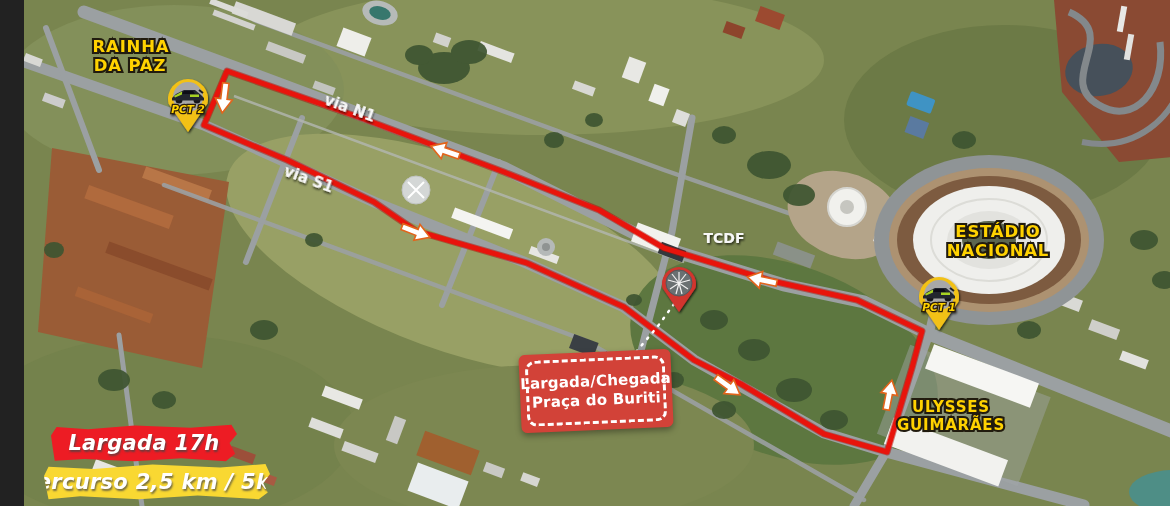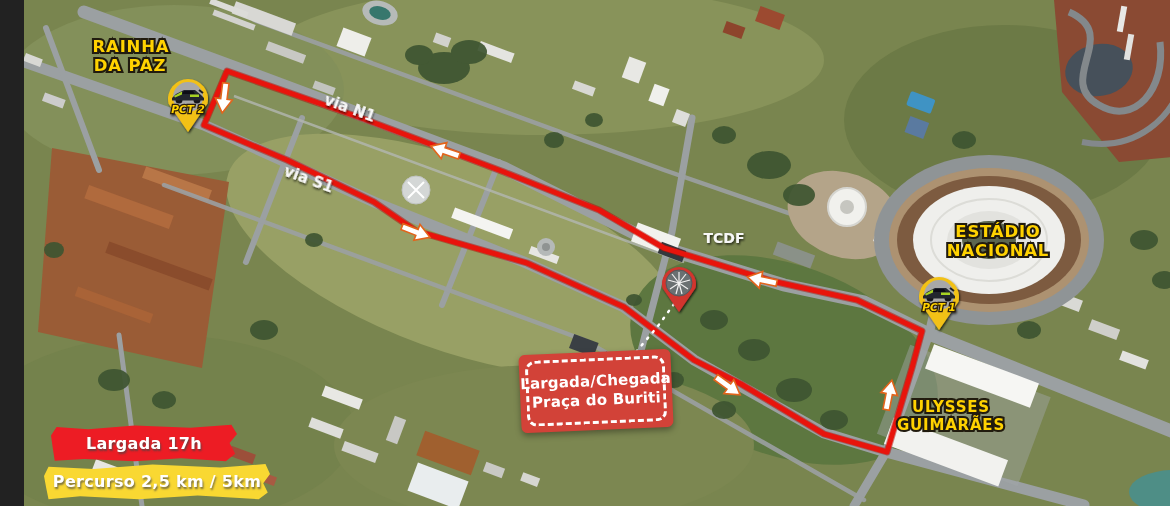--- a/index.html
+++ b/index.html
@@ -14,21 +14,21 @@
   .badge-inner{position:absolute;inset:6px;border:3px dashed #fff;border-radius:10px;}
   .badge-text{position:relative;text-align:center;color:#fff;font-weight:bold;
     font-size:15px;line-height:1.3;letter-spacing:.2px;}
 
   
   .banner{position:absolute;display:flex;align-items:center;justify-content:center;}
   .banner-red{left:27px;top:424px;width:186px;height:38px;background:#ed1c24;
     clip-path:polygon(0% 30%,3% 8%,20% 14%,45% 4%,75% 10%,97% 2%,100% 26%,96% 50%,99% 78%,94% 98%,70% 90%,45% 98%,18% 92%,2% 97%,1% 65%);}
   .banner-yellow{left:20px;top:463px;width:226px;height:37px;background:#f9d832;
     clip-path:polygon(0% 35%,2% 10%,22% 16%,48% 4%,78% 12%,98% 3%,100% 30%,97% 55%,99% 80%,95% 98%,68% 88%,42% 98%,16% 90%,2% 98%,1% 68%);}
-  .banner span{color:#fff;font-weight:bold;font-size:16px;
+  .banner span{color:#fff;font-weight:bold;font-style:italic;font-size:21px;
     letter-spacing:.3px;text-shadow:1px 2px 2px rgba(70,70,70,.75);white-space:nowrap;}
 
   
   text{font-family:"DejaVu Sans",sans-serif;}
   .yellow-label{fill:#ffd200;stroke:#211b0e;stroke-width:4.2px;paint-order:stroke;
     font-weight:bold;letter-spacing:.8px;text-anchor:middle;}
   .white-label{fill:#f7f7f7;font-weight:bold;text-anchor:middle;}
   .pin-label{fill:#ffd200;stroke:#2a1d07;stroke-width:2.6px;paint-order:stroke;
     font-weight:bold;font-style:italic;text-anchor:middle;}
 </style>

